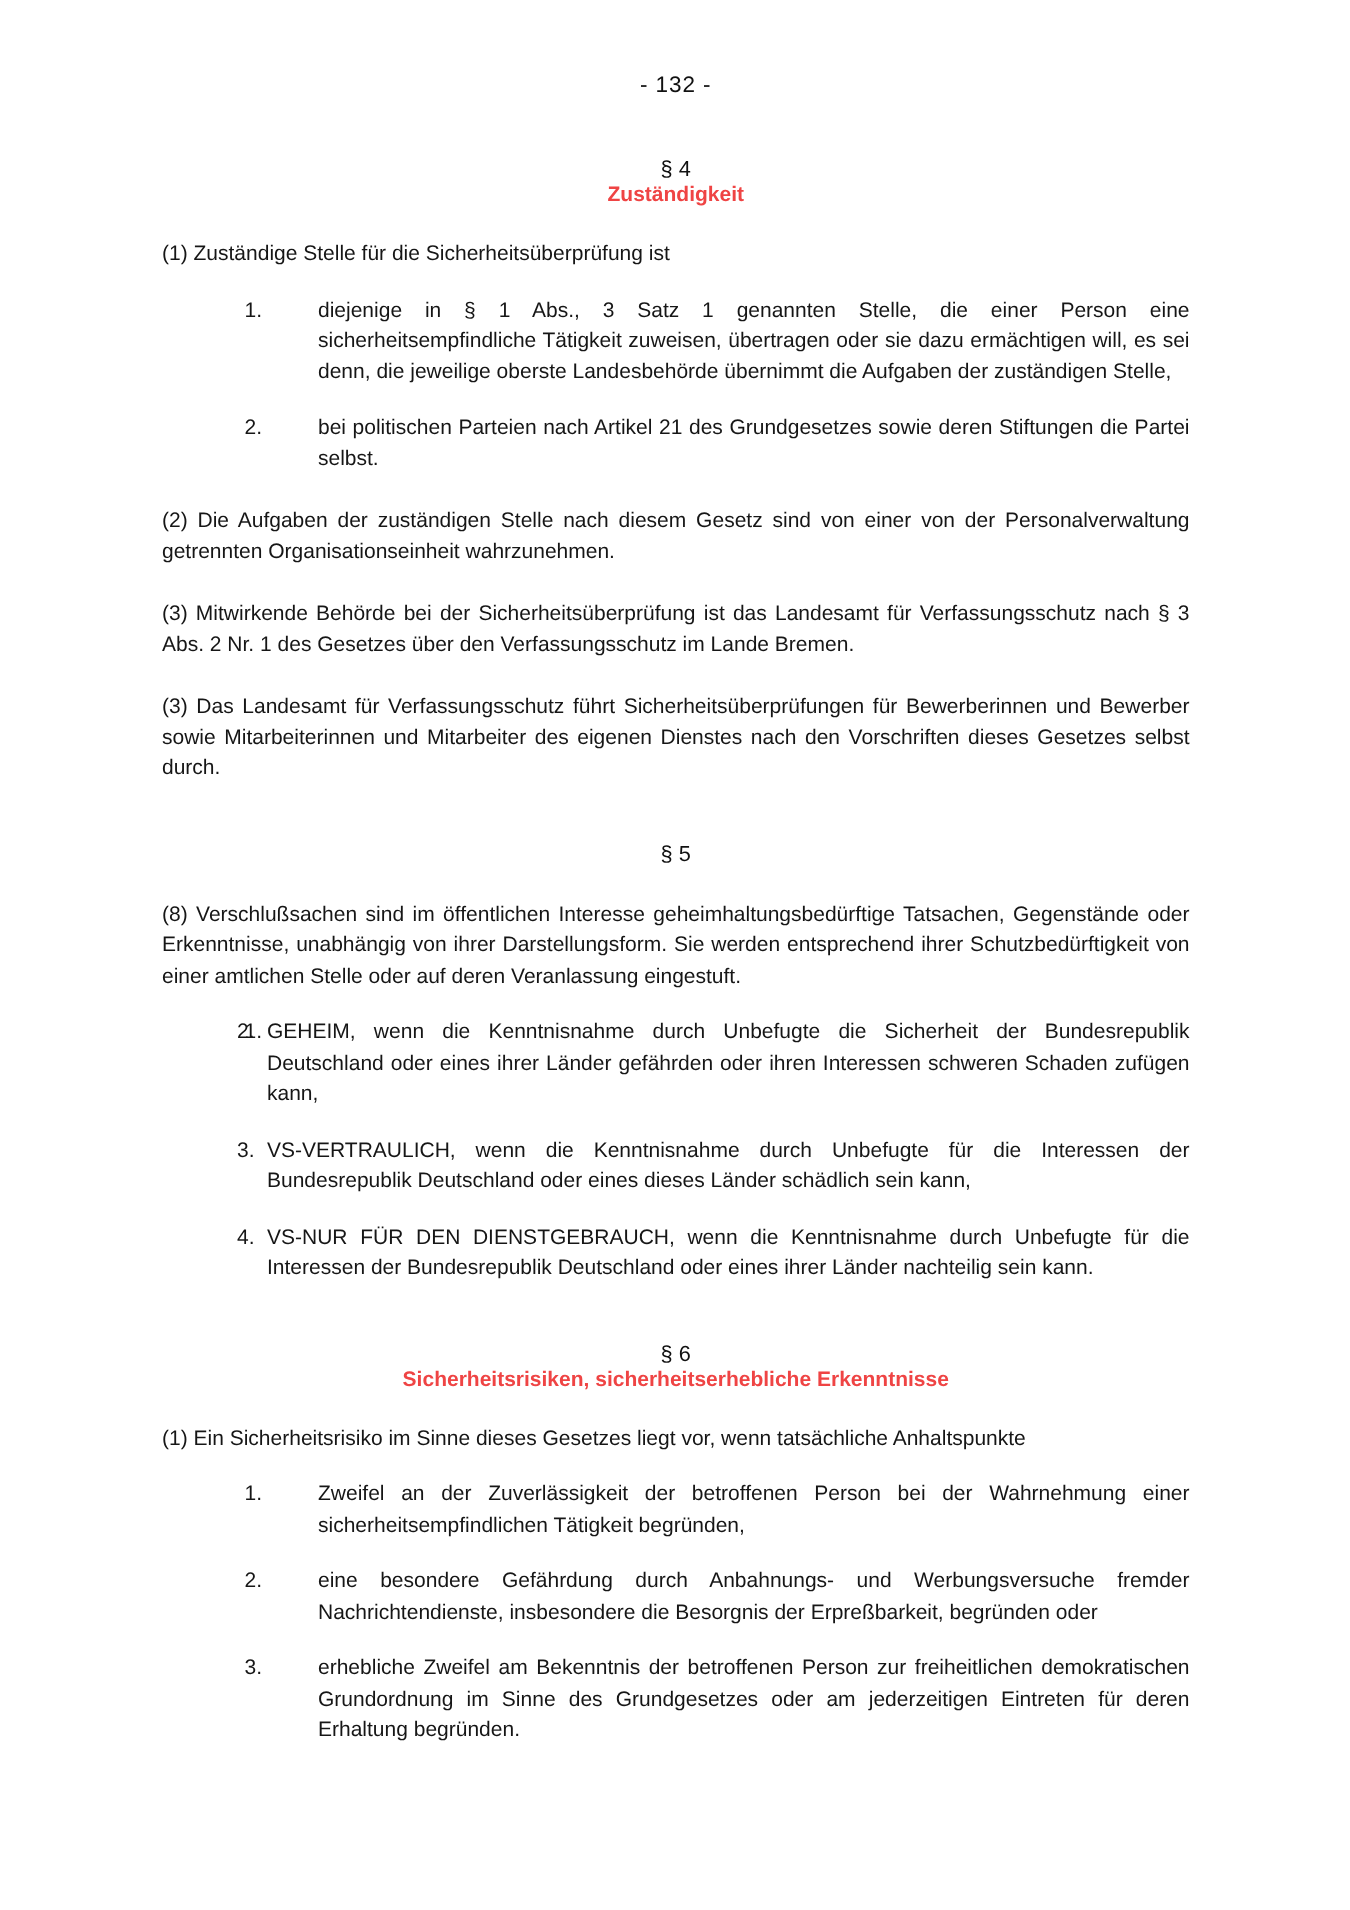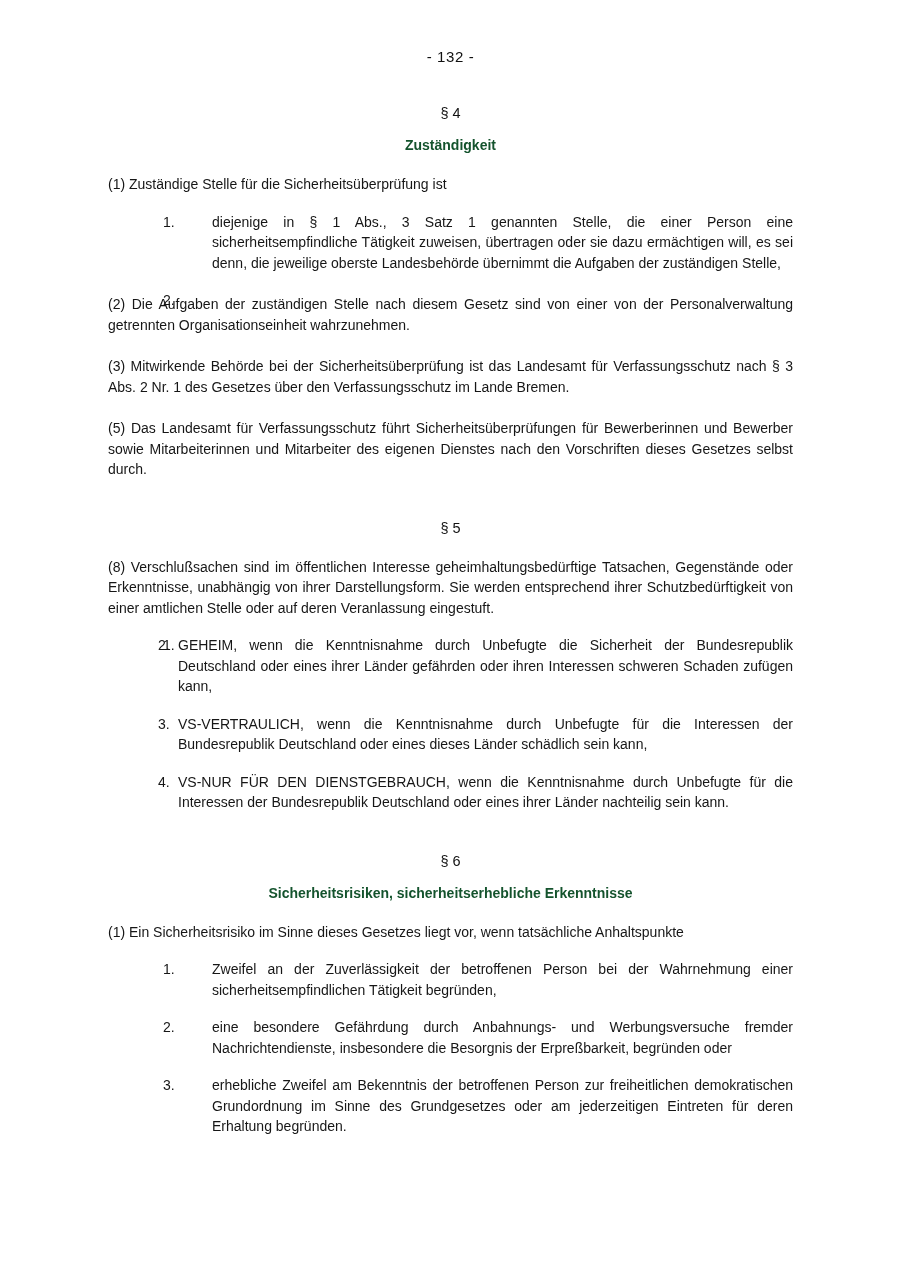--- a/index.html
+++ b/index.html
@@ -43,22 +43,21 @@
     text-align: center;
     font-size: 14.5px;
     margin-top: 40px;
     color: #111;
   }
 
   .section-title {
     text-align: center;
     font-size: 14px;
     font-weight: bold;
-    margin-top: 16px;
-    color: #14532d;
+    color: #ef4444;
   }
 
   p.para {
     font-size: 14px;
     line-height: 20.5px;
     text-align: justify;
     margin: 21px 0 0 0;
     color: #161616;
     hyphens: manual;
   }
@@ -133,26 +132,27 @@
 
     <p class="para ragged">(1) Zuständige Stelle für die Sicherheitsüberprüfung ist</p>
 
     <ol class="list wide">
       <li>
         <span class="marker">1.</span>
         <span class="body">diejenige in § 1 Abs., 3 Satz 1 genannten Stelle, die einer Person eine sicherheitsempfindliche Tätigkeit zuweisen, übertragen oder sie dazu ermächtigen will, es sei denn, die jeweilige oberste Landesbehörde übernimmt die Aufgaben der zuständigen Stelle,</span>
       </li>
       <li>
         <span class="marker">2.</span>
+        <span class="body">bei politischen Parteien nach Artikel 21 des Grundgesetzes sowie deren Stiftungen die Partei selbst.</span>
       </li>
     </ol>
 
     <p class="para">(2) Die Aufgaben der zuständigen Stelle nach diesem Gesetz sind von einer von der Personalverwaltung getrennten Organisationseinheit wahrzunehmen.</p>
     <p class="para">(3) Mitwirkende Behörde bei der Sicherheitsüberprüfung ist das Landesamt für Verfassungsschutz nach § 3 Abs. 2 Nr. 1 des Gesetzes über den Verfassungsschutz im Lande Bremen.</p>
-    <p class="para">(5) Das Landesamt für Verfassungsschutz führt Sicherheitsüberprüfungen für Bewerberinnen und Bewerber sowie Mitarbeiterinnen und Mitarbeiter des eigenen Dienstes nach den Vorschriften dieses Gesetzes selbst durch.</p>
+    <p class="para">(3) Das Landesamt für Verfassungsschutz führt Sicherheitsüberprüfungen für Bewerberinnen und Bewerber sowie Mitarbeiterinnen und Mitarbeiter des eigenen Dienstes nach den Vorschriften dieses Gesetzes selbst durch.</p>
 
     <div class="section-num">§ 5</div>
 
     <p class="para">(8) Verschlußsachen sind im öffentlichen Interesse geheimhaltungsbedürftige Tatsachen, Gegenstände oder Erkenntnisse, unabhängig von ihrer Darstellungsform. Sie werden entsprechend ihrer Schutzbedürftigkeit von einer amtlichen Stelle oder auf deren Veranlassung eingestuft.</p>
 
     <ol class="list narrow">
       <li>
         <span class="marker">1.</span>
       </li>
       <li class="tight">

